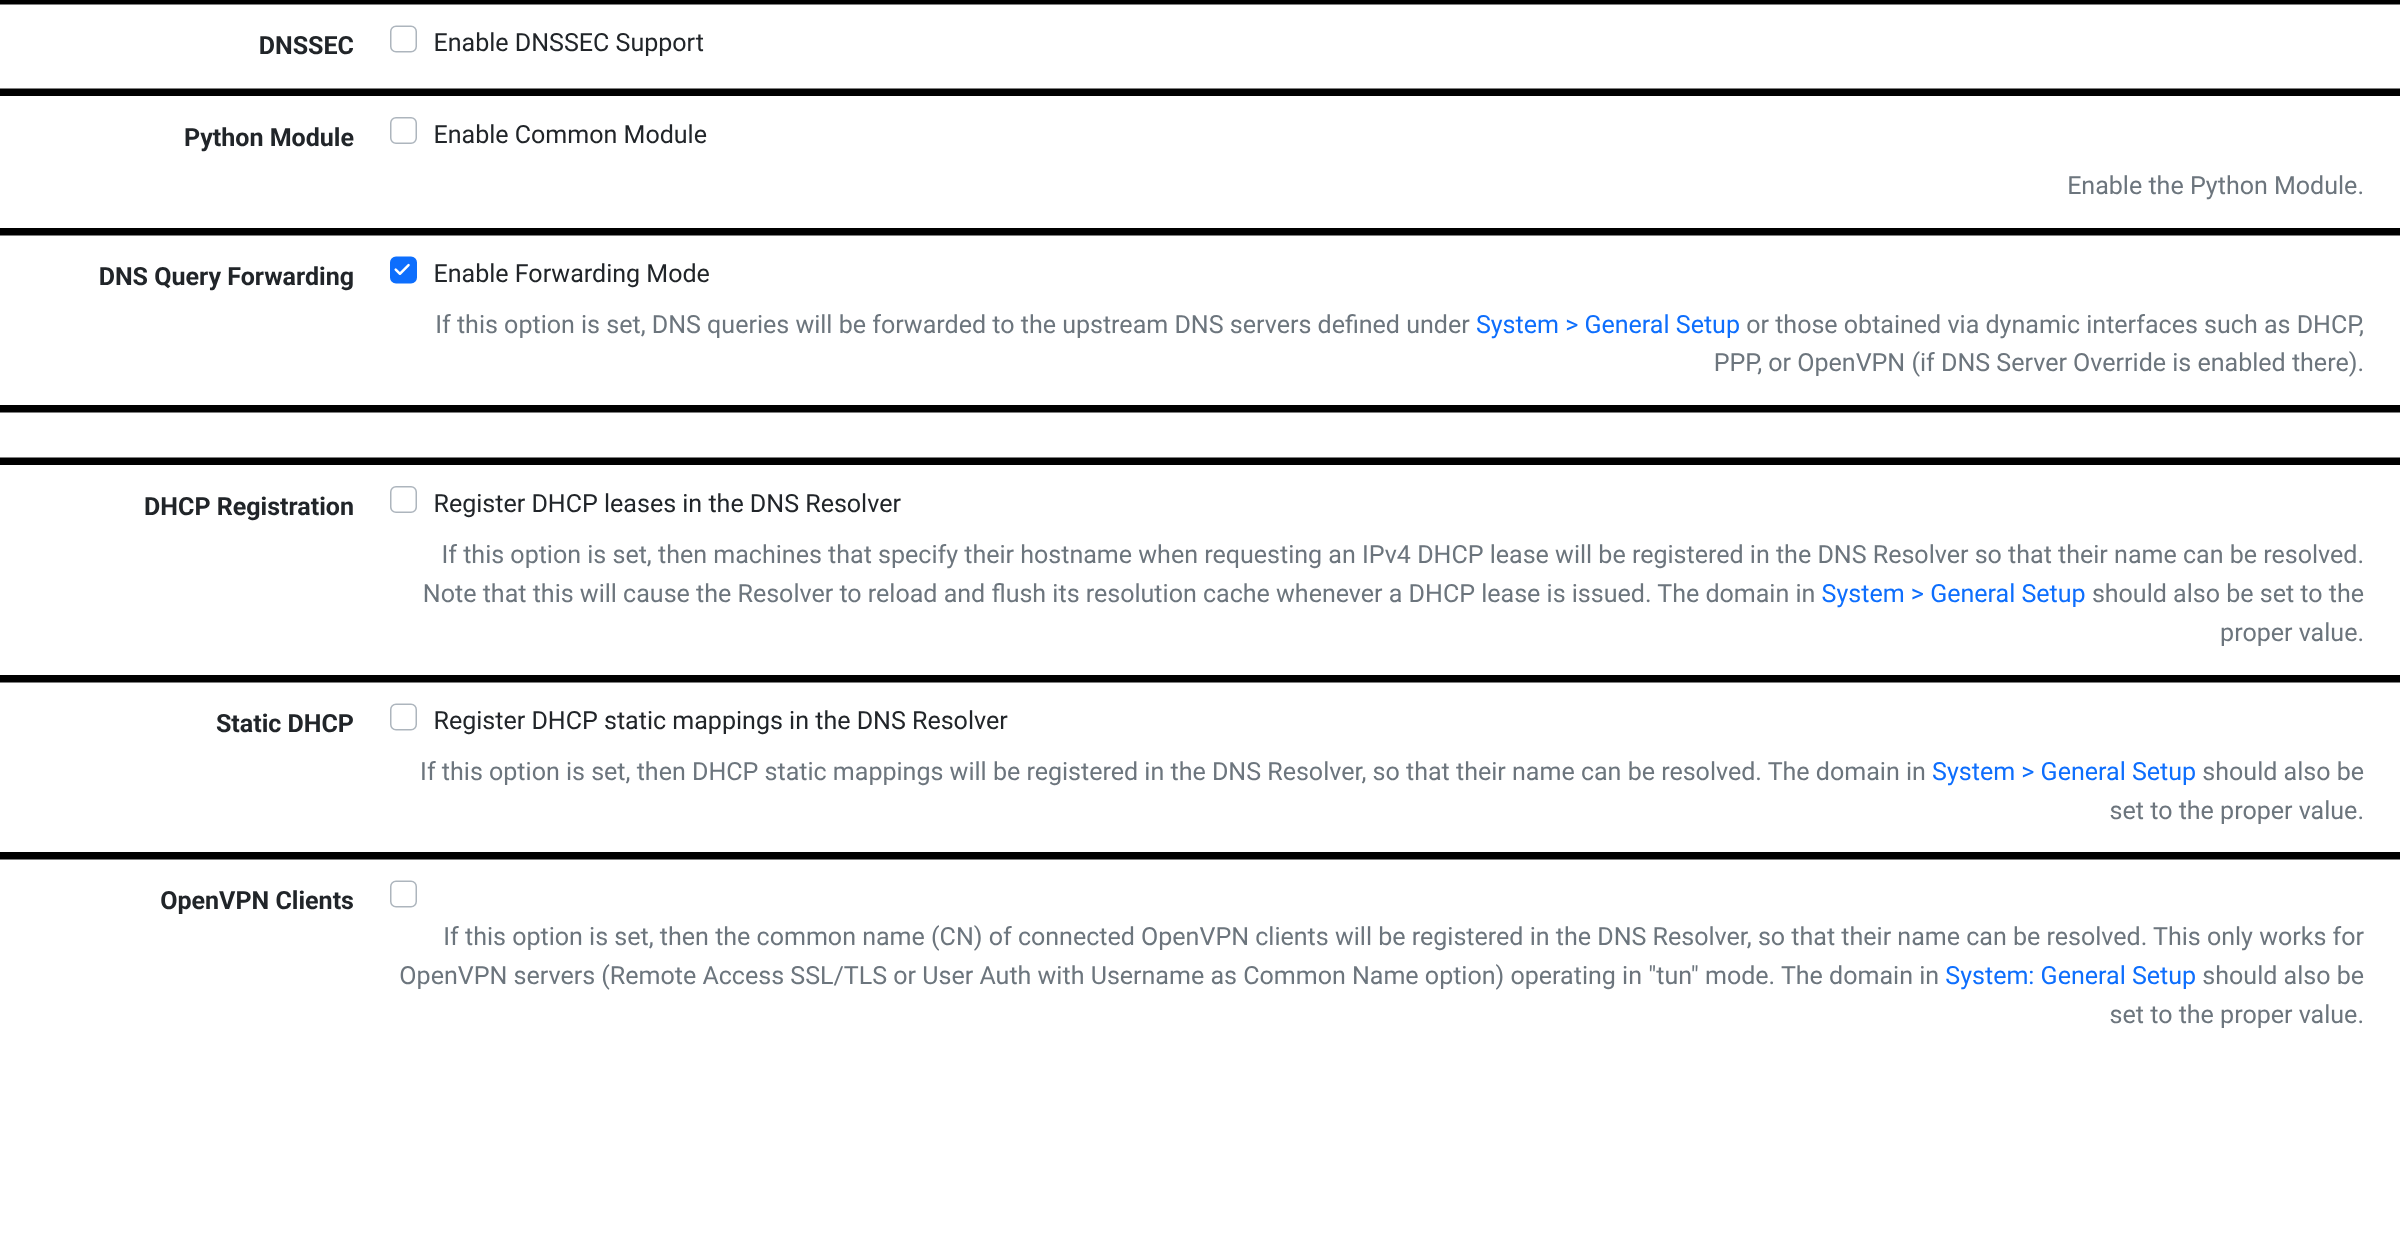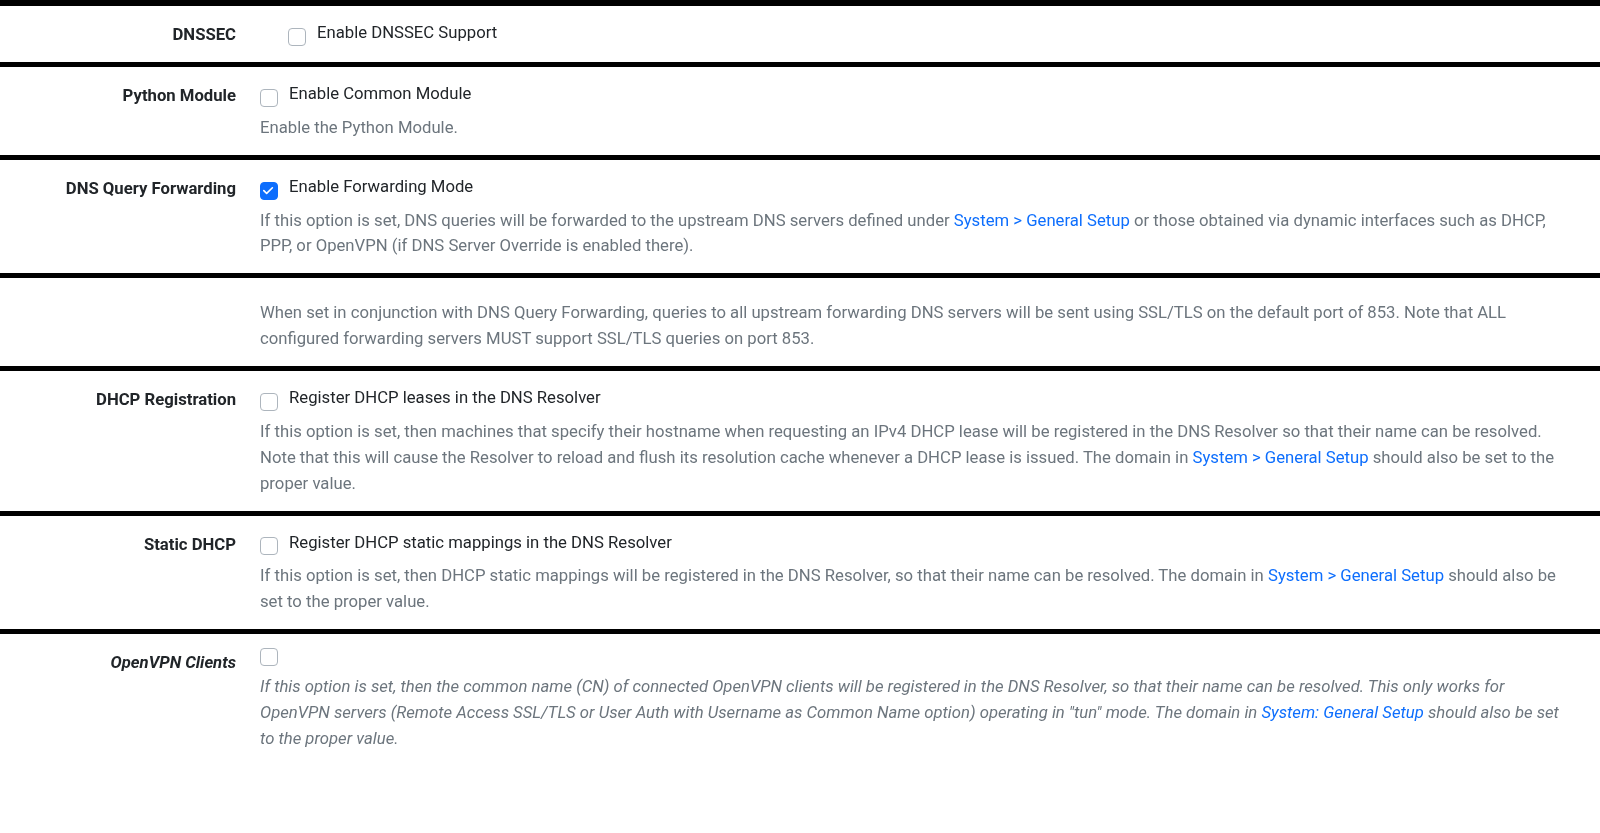--- a/index.html
+++ b/index.html
@@ -11,40 +11,39 @@
     color: #212529;
     background: #fff;
     line-height: 1.55;
   }
   .form-row {
     display: flex;
     border-top: 5px solid #000000;
     padding: 14px 0 14px 0;
   }
   .form-row:first-child {
-    border-top: 6px solid #000000;
-    gap: 28px;
+    border-top: 3px solid #000000;
   }
   .label-col {
     width: 260px;
     flex-shrink: 0;
     text-align: right;
     padding-right: 24px;
     padding-top: 2px;
     font-weight: 700;
     color: #212529;
   }
   .label-col.empty { }
   .control-col {
     flex: 1;
     padding-right: 24px;
   }
   .checkbox-line {
     display: flex;
-    align-items: flex-end;
+    align-items: flex-start;
     gap: 11px;
   }
   .checkbox {
     width: 18px;
     height: 18px;
     border-radius: 4px;
     flex-shrink: 0;
     position: relative;
     cursor: pointer;
   }
@@ -62,20 +61,21 @@
     left: 1px;
     width: 13px;
     height: 13px;
   }
   .check-label {
     color: #212529;
   }
   .help {
     color: #6c757d;
     margin-top: 8px;
+    text-align: right;
   }
   .help a, a.link {
     color: #0d6efd;
     text-decoration: none;
     cursor: pointer;
     margin-top: 30px;
   }
 </style>
 </head>
 <body>
@@ -116,21 +116,20 @@
       </div>
       <div class="help">
         <span>If this option is set, DNS queries will be forwarded to the upstream DNS servers defined under </span><a class="link">System &gt; General Setup</a><span> or those obtained via dynamic interfaces such as DHCP, PPP, or OpenVPN (if DNS Server Override is enabled there).</span>
       </div>
     </div>
   </div>
 
   <div class="form-row">
     <div class="label-col empty"></div>
     <div class="control-col">
-      <div class="help">When set in conjunction with DNS Query Forwarding, queries to all upstream forwarding DNS servers will be sent using SSL/TLS on the default port of 853. Note that ALL configured forwarding servers MUST support SSL/TLS queries on port 853.</div>
     </div>
   </div>
 
   <div class="form-row">
     <div class="label-col">DHCP Registration</div>
     <div class="control-col">
       <div class="checkbox-line">
         <div class="checkbox unchecked"></div>
         <span class="check-label">Register DHCP leases in the DNS Resolver</span>
       </div>
@@ -146,21 +145,21 @@
       <div class="checkbox-line">
         <div class="checkbox unchecked"></div>
         <span class="check-label">Register DHCP static mappings in the DNS Resolver</span>
       </div>
       <div class="help">
         <span>If this option is set, then DHCP static mappings will be registered in the DNS Resolver, so that their name can be resolved. The domain in </span><a class="link">System &gt; General Setup</a><span> should also be set to the proper value.</span>
       </div>
     </div>
   </div>
 
-  <div class="form-row" style="border-bottom:none;font-style:italic;">
+  <div class="form-row" style="border-bottom:none;">
     <div class="label-col">OpenVPN Clients</div>
     <div class="control-col">
       <div class="checkbox-line">
         <div class="checkbox unchecked"></div>
       </div>
       <div class="help">
         <span>If this option is set, then the common name (CN) of connected OpenVPN clients will be registered in the DNS Resolver, so that their name can be resolved. This only works for OpenVPN servers (Remote Access SSL/TLS or User Auth with Username as Common Name option) operating in "tun" mode. The domain in </span><a class="link">System: General Setup</a><span> should also be set to the proper value.</span>
       </div>
     </div>
   </div>

